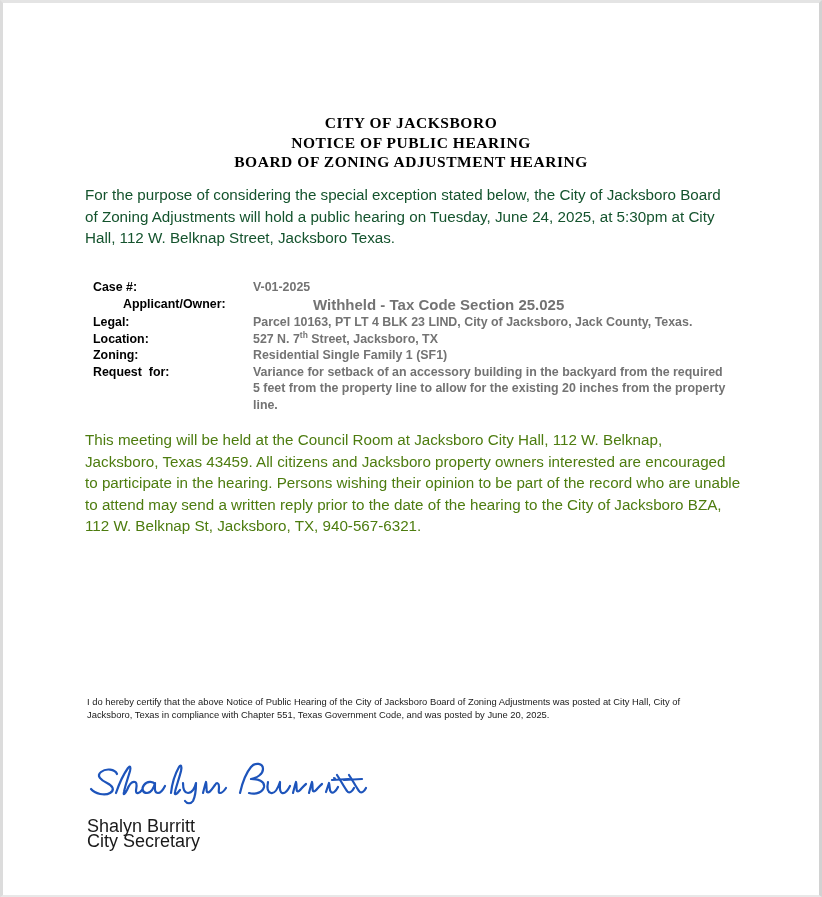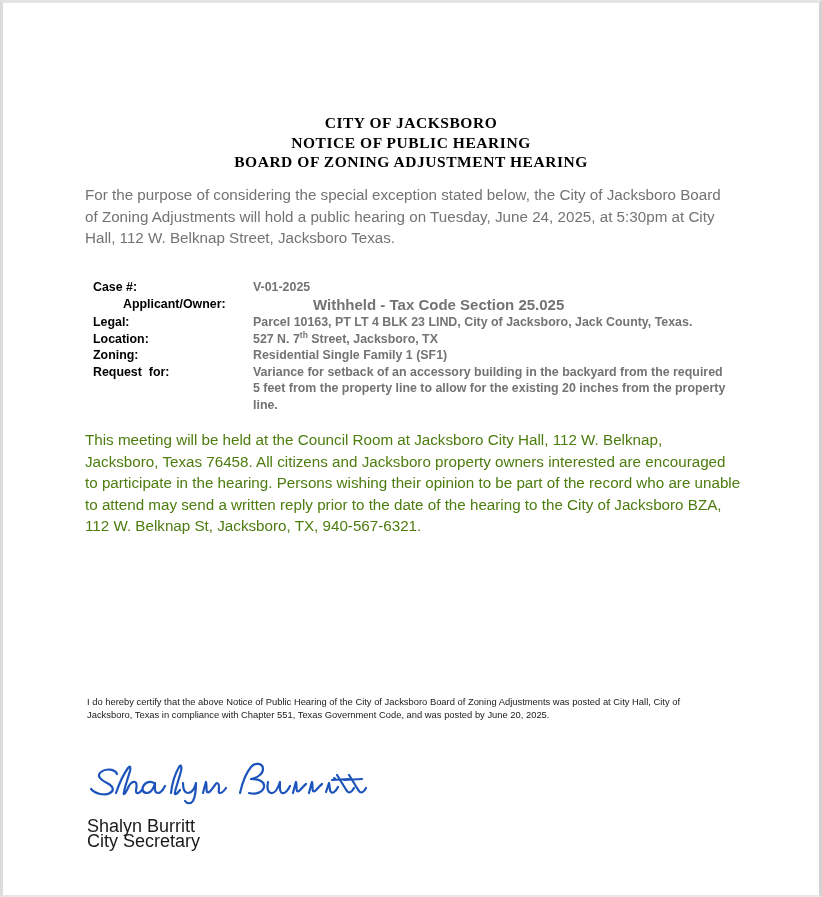--- a/index.html
+++ b/index.html
@@ -51,21 +51,21 @@
   }
 
   
   .intro-para {
     position: absolute;
     left: 82px;
     top: 181px;
     width: 683px;
     font-size: 15.2px;
     line-height: 21.5px;
-    color: #737373;
+    color: #14532d;
     text-align: justify;
     text-justify: inter-word;
   }
   .intro-para .l1, .intro-para .l2, .intro-para .l3 {
     display: block;
     white-space: nowrap;
   }
   .intro-para .l1, .intro-para .l2 {
     text-align: justify;
   }
@@ -224,21 +224,21 @@
           <span style="display:block;white-space:nowrap;">Variance for setback  of an accessory  building in the backyard  from the required</span>
           <span style="display:block;white-space:nowrap;">5 feet  from the property  line to allow for the existing  20 inches from the property</span>
           <span style="display:block;white-space:nowrap;">line.</span>
         </div>
       </div>
 
     </div>
 
     <div class="meeting-para">
       <span class="j">This  meeting  will  be  held  at  the  Council Room  at  Jacksboro  City  Hall,  112  W.  Belknap,</span>
-      <span class="j">Jacksboro, Texas 76458.  All citizens and Jacksboro property owners interested are encouraged</span>
+      <span class="j">Jacksboro, Texas 43459.  All citizens and Jacksboro property owners interested are encouraged</span>
       <span class="j">to participate in the hearing. Persons wishing their opinion to be part of the record who are unable</span>
       <span class="j">to attend may send a written reply prior to the date of the hearing to the City of Jacksboro BZA,</span>
       <span>112 W. Belknap St, Jacksboro, TX, 940-567-6321.</span>
     </div>
 
     <div class="certify">
       <span>I do hereby certify that the above Notice of Public Hearing of the City of Jacksboro Board of Zoning Adjustments was posted at City Hall, City of</span>
       <span>Jacksboro, Texas in compliance with Chapter 551, Texas Government Code, and was posted by June 20, 2025.</span>
     </div>
 

